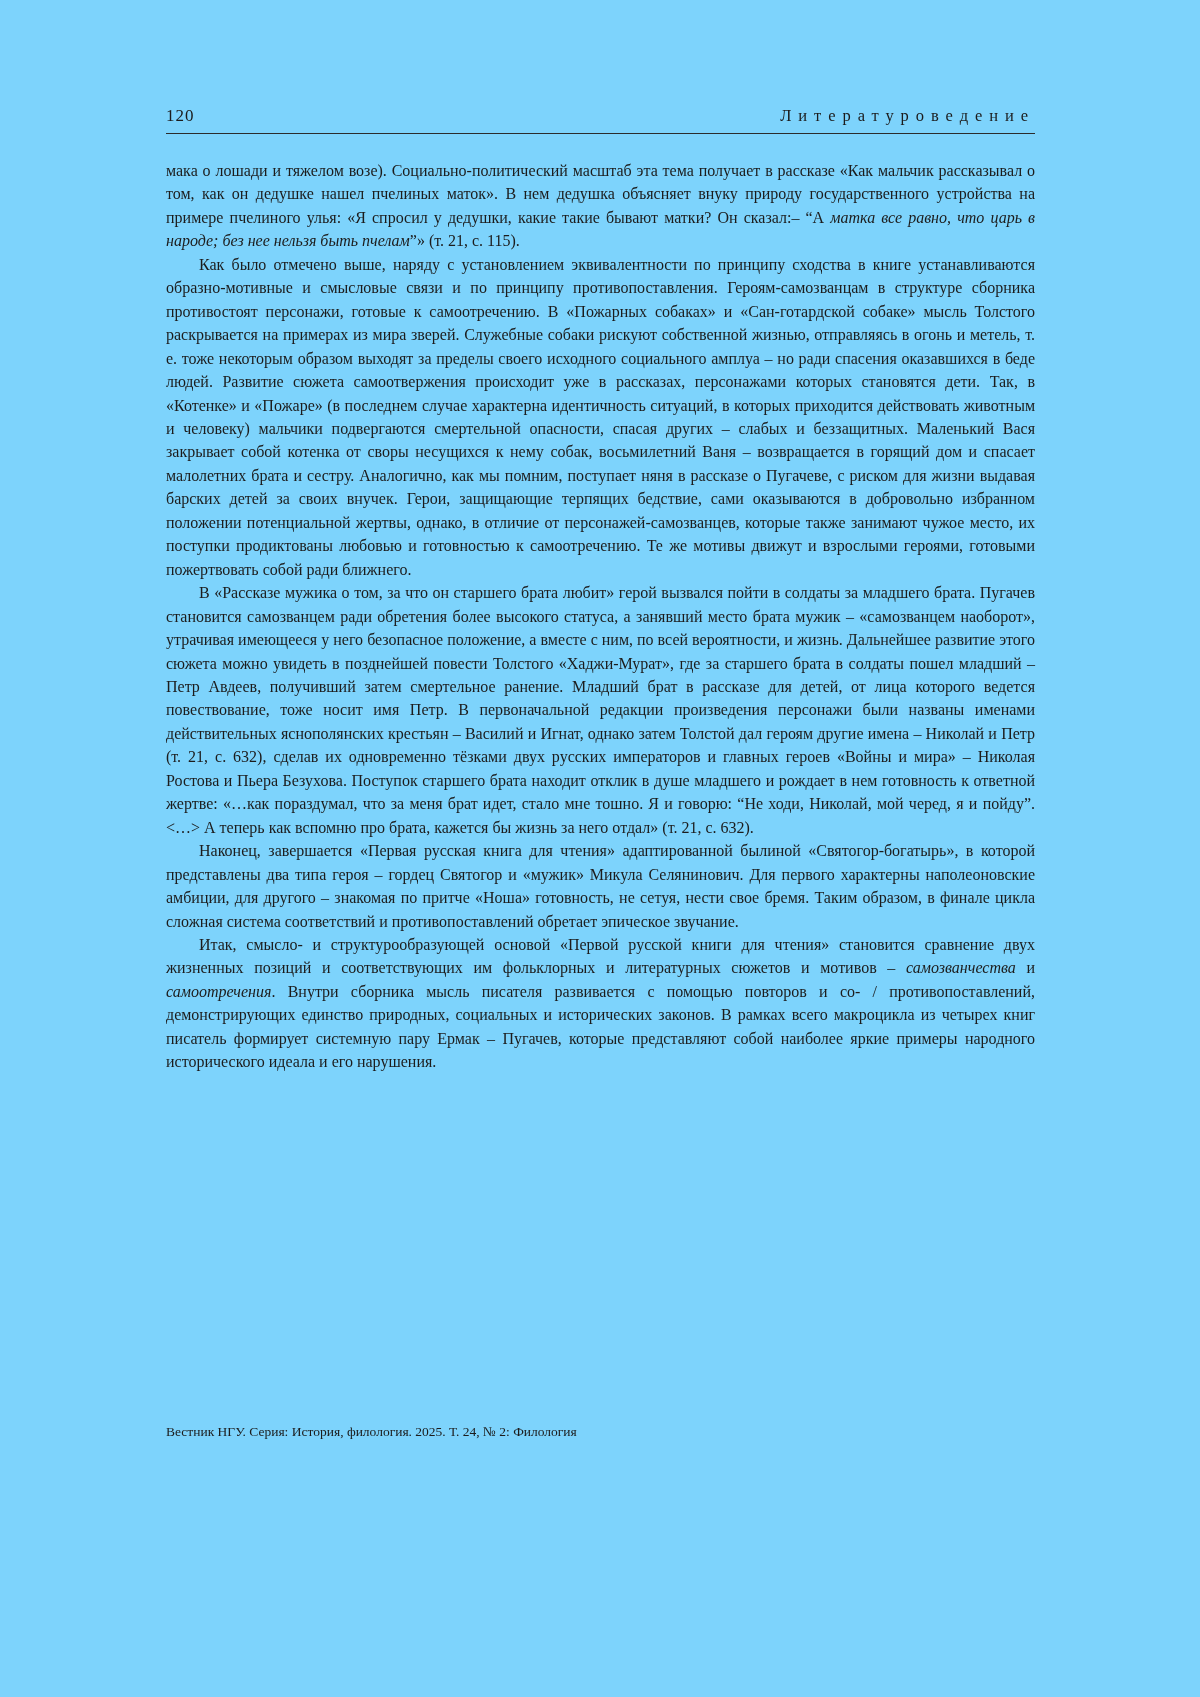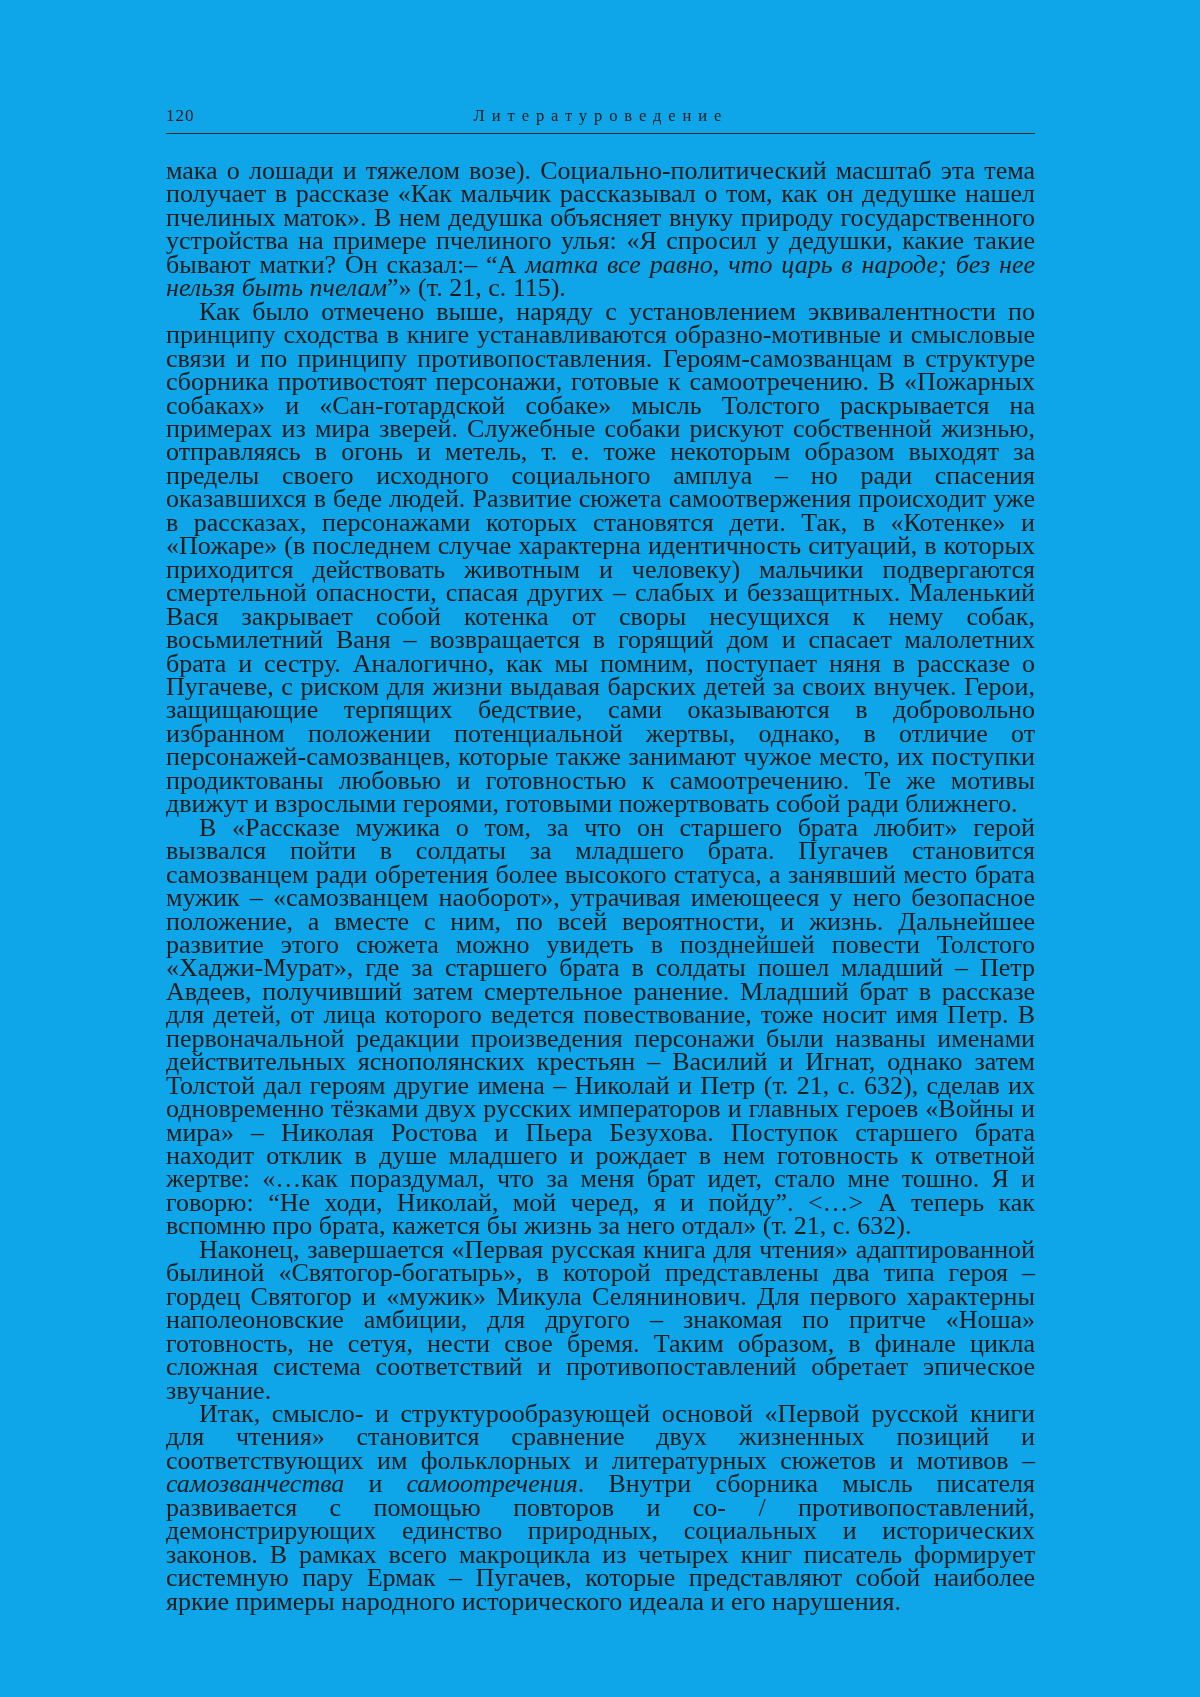--- a/index.html
+++ b/index.html
@@ -4,21 +4,21 @@
 <style>
   html, body {
     margin: 0;
     padding: 0;
     background: #ffffff;
   }
   .page {
     position: relative;
     width: 1200px;
     height: 1697px;
-    background: #0ea5e9;
+    background: #7dd3fc;
     font-family: "Liberation Serif", "DejaVu Serif", serif;
     color: #1c1c1c;
     overflow: hidden;
     box-sizing: border-box;
   }
   .page-header {
     position: absolute;
     top: 106px;
     left: 166px;
     width: 869px;
@@ -29,30 +29,30 @@
   .page-number {
     display: inline-block;
     font-size: 17px;
     letter-spacing: 1px;
   }
   .running-head {
     position: absolute;
     left: 1px;
     right: 0;
     top: 0;
-    text-align: center;
+    text-align: right;
     font-size: 16.5px;
     letter-spacing: 0.42em;
   }
   .article-body {
     position: absolute;
     top: 159px;
     left: 166px;
     width: 869px;
-    font-size: 26px;
+    font-size: 16px;
     line-height: 23.45px;
     text-align: justify;
     hyphens: auto;
     -webkit-hyphens: auto;
   }
   .para {
     margin: 0;
     text-indent: 33px;
   }
   .para.no-indent {
@@ -83,15 +83,16 @@
 
   <main class="article-body">
       <p class="para no-indent"><span>мака о лошади и тяжелом возе). Социально-политический масштаб эта тема получает в рассказе «Как мальчик рассказывал о том, как он дедушке нашел пчелиных маток». В нем дедушка объясняет внуку природу государственного устройства на примере пчелиного улья: «Я спросил у дедушки, какие такие бывают матки? Он сказал:– “А </span><span class="italic">матка все равно, что царь в народе; без нее нельзя быть пчелам</span><span>”» (т. 21, с. 115).</span></p>
       <p class="para"><span>Как было отмечено выше, наряду с установлением эквивалентности по принципу сходства в книге устанавливаются образно-мотивные и смысловые связи и по принципу противопоставления. Героям-самозванцам в структуре сборника противостоят персонажи, готовые к самоотречению. В «Пожарных собаках» и «Сан-готардской собаке» мысль Толстого раскрывается на примерах из мира зверей. Служебные собаки рискуют собственной жизнью, отправляясь в огонь и метель, т. е. тоже некоторым образом выходят за пределы своего исходного социального амплуа – но ради спасения оказавшихся в беде людей. Развитие сюжета самоотвержения происходит уже в рассказах, персонажами которых становятся дети. Так, в «Котенке» и «Пожаре» (в последнем случае характерна идентичность ситуаций, в которых приходится действовать животным и человеку) мальчики подвергаются смертельной опасности, спасая других – слабых и беззащитных. Маленький Вася закрывает собой котенка от своры несущихся к нему собак, восьмилетний Ваня – возвращается в горящий дом и спасает малолетних брата и сестру. Аналогично, как мы помним, поступает няня в рассказе о Пугачеве, с риском для жизни выдавая барских детей за своих внучек. Герои, защищающие терпящих бедствие, сами оказываются в добровольно избранном положении потенциальной жертвы, однако, в отличие от персонажей-самозванцев, которые также занимают чужое место, их поступки продиктованы любовью и готовностью к самоотречению. Те же мотивы движут и взрослыми героями, готовыми пожертвовать собой ради ближнего.</span></p>
       <p class="para"><span>В «Рассказе мужика о том, за что он старшего брата любит» герой вызвался пойти в солдаты за младшего брата. Пугачев становится самозванцем ради обретения более высокого статуса, а занявший место брата мужик – «самозванцем наоборот», утрачивая имеющееся у него безопасное положение, а вместе с ним, по всей вероятности, и жизнь. Дальнейшее развитие этого сюжета можно увидеть в позднейшей повести Толстого «Хаджи-Мурат», где за старшего брата в солдаты пошел младший – Петр Авдеев, получивший затем смертельное ранение. Младший брат в рассказе для детей, от лица которого ведется повествование, тоже носит имя Петр. В первоначальной редакции произведения персонажи были названы именами действительных яснополянских крестьян – Василий и Игнат, однако затем Толстой дал героям другие имена – Николай и Петр (т. 21, с. 632), сделав их одновременно тёзками двух русских императоров и главных героев «Войны и мира» – Николая Ростова и Пьера Безухова. Поступок старшего брата находит отклик в душе младшего и рождает в нем готовность к ответной жертве: «…как пораздумал, что за меня брат идет, стало мне тошно. Я и говорю: “Не ходи, Николай, мой черед, я и пойду”. &lt;…&gt; А теперь как вспомню про брата, кажется бы жизнь за него отдал» (т. 21, с. 632).</span></p>
       <p class="para"><span>Наконец, завершается «Первая русская книга для чтения» адаптированной былиной «Святогор-богатырь», в которой представлены два типа героя – гордец Святогор и «мужик» Микула Селянинович. Для первого характерны наполеоновские амбиции, для другого – знакомая по притче «Ноша» готовность, не сетуя, нести свое бремя. Таким образом, в финале цикла сложная система соответствий и противопоставлений обретает эпическое звучание.</span></p>
       <p class="para"><span>Итак, смысло- и структурообразующей основой «Первой русской книги для чтения» становится сравнение двух жизненных позиций и соответствующих им фольклорных и литературных сюжетов и мотивов – </span><span class="italic">самозванчества</span><span> и </span><span class="italic">самоотречения</span><span>. Внутри сборника мысль писателя развивается с помощью повторов и со- / противопоставлений, демонстрирующих единство природных, социальных и исторических законов. В рамках всего макроцикла из четырех книг писатель формирует системную пару Ермак – Пугачев, которые представляют собой наиболее яркие примеры народного исторического идеала и его нарушения.</span></p>
     </main>
 
   <footer class="page-footer">
+    <div>Вестник НГУ. Серия: История, филология. 2025. Т. 24, № 2: Филология</div>
   </footer>
 
 </div>
 
 </body></html>

